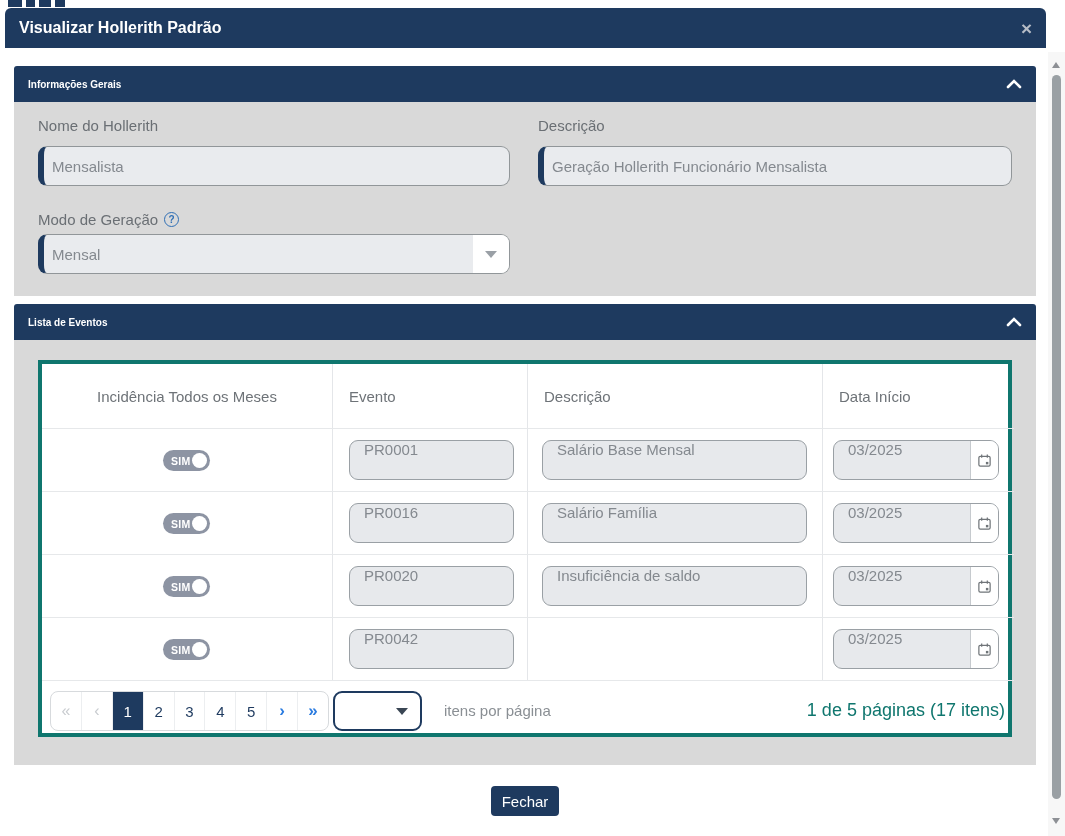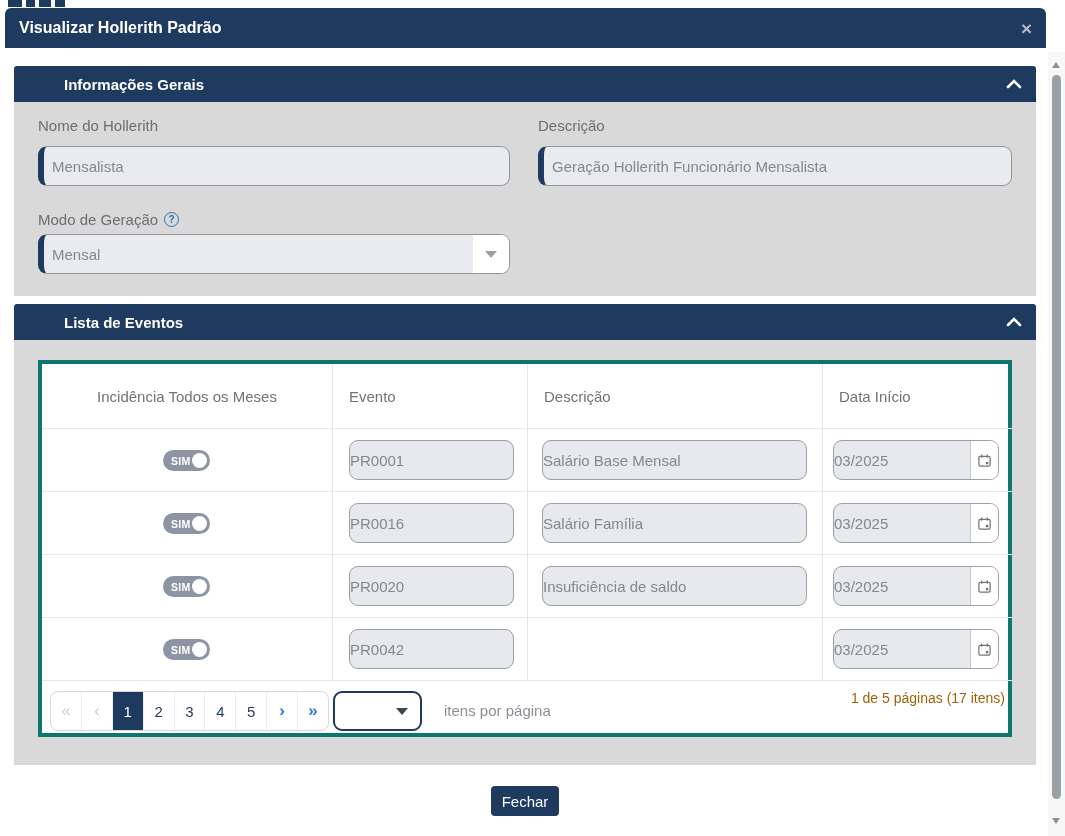--- a/index.html
+++ b/index.html
@@ -15,21 +15,21 @@
   .modal-header { position:absolute; left:5px; top:8px; width:1041px; height:40px;
     background:#1e3a5f; border-radius:6px 6px 0 0; display:flex; align-items:center;
     padding:0 14px; }
   .modal-title { color:#fff; font-weight:bold; font-size:16px; }
   .modal-close { margin-left:auto; color:#b6bcc6; font-size:19px; font-weight:bold; cursor:pointer; line-height:1; }
 
   
   .sec-header { position:absolute; left:14px; width:1022px; height:36px; background:#1e3a5f;
     border-radius:3px 3px 0 0; display:flex; align-items:center; padding:0 14px; }
   #sec1-header { top:66px; } #sec2-header { top:304px; }
-  .sec-title { color:#fff; font-weight:bold; font-size:15px;margin-left:36px; }
+  .sec-title { color:#fff; font-weight:bold; font-size:10px; }
   .sec-chevron { margin-left:auto; cursor:pointer; display:flex; align-items:center; }
   .sec-body { position:absolute; left:14px; width:1022px; background:#d9d9d9; }
   #sec1-body { top:102px; height:194px; }
   #sec2-body { top:340px; height:425px; }
 
   .lbl { position:absolute; font-size:15px; color:#6a6f74; }
   .field { position:absolute; height:40px; background:#e9ebee; border:1px solid #919699;
     border-left:6px solid #1e3a5f; border-radius:9px; display:flex; align-items:center;
     padding-left:8px; font-size:15px; color:#84898f; }
   #lbl-nome { left:24px; top:15px; }
@@ -47,22 +47,22 @@
     border-right:6px solid transparent; border-top:7px solid #9aa0a6; }
 
   
   .table { position:absolute; left:24px; top:20px; width:974px; height:377px; background:#fff;
     border:4px solid #0f766e; }
   .col-sep { position:absolute; top:0; width:1px; height:316px; background:#e4e6e9; }
   .th { position:absolute; top:0; height:64px; display:flex; align-items:center;
     font-size:15px; color:#6e7378; font-weight:500; }
   .tr { position:absolute; left:0; width:972px; height:63px; border-top:1px solid #e6e8ea; }
   .row-input { position:absolute; top:11px; height:40px; background:#e7e9ec;
-    border:1px solid #9aa0a5; border-radius:9px; display:flex; align-items:center;
-    font-size:15px; color:#84898f; }
+    border:1px solid #9aa0a5; border-radius:9px; display:flex; 
+    padding-left:14px; font-size:15px; color:#84898f; }
   .evt-input  { left:307px; width:165px; }
   .desc-input { left:500px; width:265px; }
   .date-input { left:791px; width:166px; padding-right:30px; }
   .date-strip { position:absolute; right:0; top:0; bottom:0; width:28px; background:#fff;
     border-left:1px solid #c6cace; border-radius:0 8px 8px 0; display:flex;
     align-items:center; justify-content:center; cursor:pointer; }
 
   .toggle { position:absolute; left:121px; top:21px; width:47px; height:21px;
     border-radius:11px; background:#8d94a3; display:flex; align-items:center; cursor:pointer; }
   .toggle-label { color:#fff; font-size:10.5px; font-weight:bold; margin-left:8px; letter-spacing:.3px; }
@@ -78,21 +78,21 @@
   .pg-disabled { color:#c9ccd0; font-size:16px; }
   .pg-active { background:#1e3a5f; color:#fff; font-weight:500; }
   .pg-arrow { color:#2b7ce0; font-weight:bold; font-size:17px; }
   .pg-select { position:absolute; left:291px; top:10px; width:89px; height:40px;
     border:2px solid #1e3a5f; border-radius:9px; background:#fff; cursor:pointer;
     display:flex; align-items:center; padding-left:12px; font-size:15px; color:#4a4f55; }
   .pg-select .sel-caret { position:absolute; right:12px; width:0; height:0;
     border-left:6px solid transparent; border-right:6px solid transparent;
     border-top:7px solid #3a4654; }
   .pg-size-label { position:absolute; left:402px; top:21px; font-size:15px; color:#8a8f94; }
-  .pg-summary { position:absolute; right:9px; top:9px; font-size:14px; color:#a16207; }
+  .pg-summary { position:absolute; right:9px; top:19px; font-size:18px; color:#0f766e; }
 
   
   .btn-fechar { position:absolute; left:491px; top:786px; width:68px; height:30px;
     background:#1e3a5f; color:#fff; border:none; border-radius:4px; font-size:15px;
     font-family:"Liberation Sans", sans-serif; display:flex; align-items:center;
     justify-content:center; cursor:pointer; }
 
   
   .scrollbar { position:absolute; left:1048px; top:52px; width:17px; height:784px; background:#f7f7f7; }
   .sb-up, .sb-down { position:absolute; left:4px; width:0; height:0; cursor:pointer;

